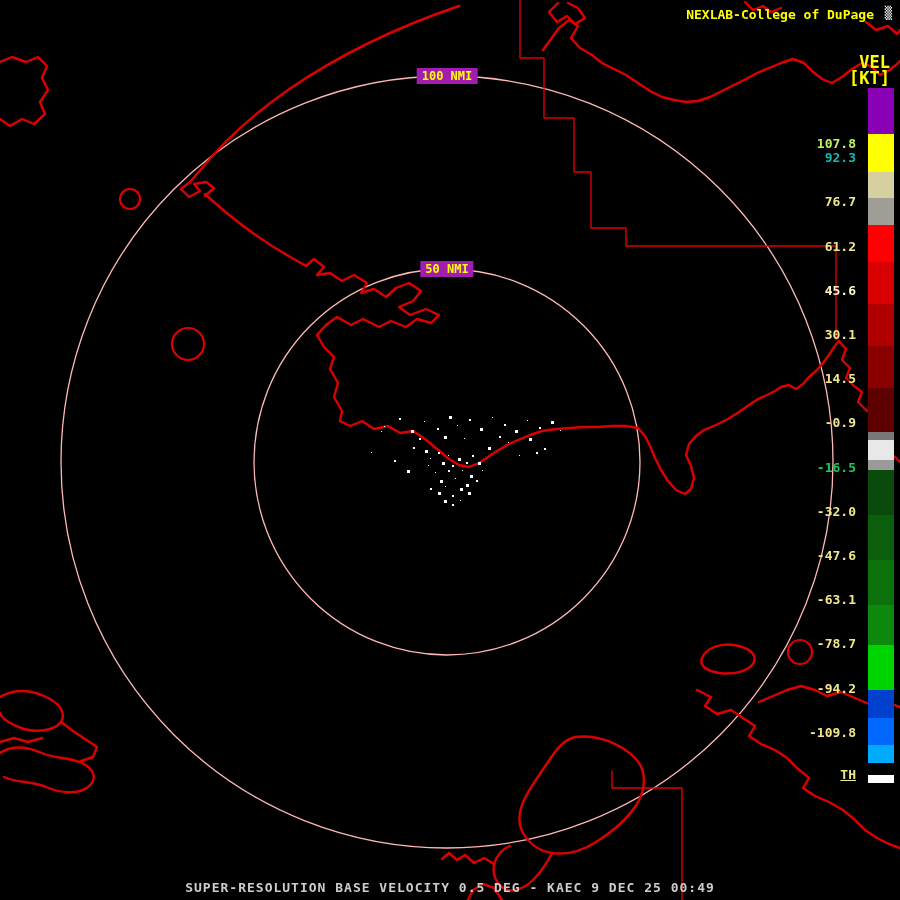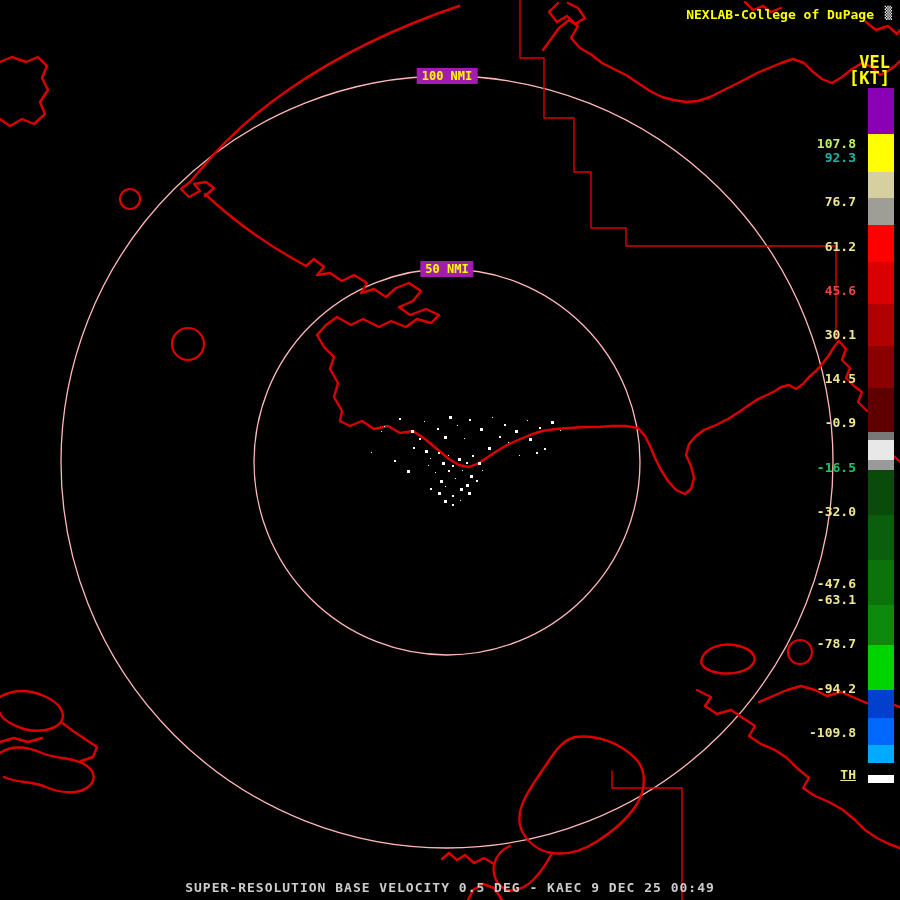--- a/index.html
+++ b/index.html
@@ -157,27 +157,27 @@
       <div style="height: 27px; background: rgb(0, 104, 255);"></div>
       <div style="height: 18px; background: rgb(0, 170, 255);"></div>
       <div style="height: 12px; background: rgb(0, 0, 0);"></div>
       <div style="height: 8px; background: rgb(255, 255, 255);"></div>
     </div>
   <div>
       <div class="tick" style="top: 106px; color: #bef264; margin-top: 30px;">107.8</div>
       <div class="tick" style="top: 150px; color: #14b8a6;">92.3</div>
       <div class="tick" style="top: 194px; color: rgb(240, 230, 140);">76.7</div>
       <div class="tick" style="top: 239px; color: rgb(240, 230, 140);">61.2</div>
-      <div class="tick" style="top: 283px; color: #ef4444;">45.6</div>
+      <div class="tick" style="top: 283px; color: #fef9c3;">45.6</div>
       <div class="tick" style="top: 327px; color: rgb(240, 230, 140); margin-left: 40px;">30.1</div>
       <div class="tick" style="top: 371px; color: rgb(240, 230, 140);">14.5</div>
       <div class="tick" style="top: 415px; color: rgb(240, 230, 140);">-0.9</div>
       <div class="tick" style="top: 460px; color: #22c55e;">-16.5</div>
       <div class="tick" style="top: 504px; color: rgb(240, 230, 140);">-32.0</div>
-      <div class="tick" style="top: 576px; color: rgb(240, 230, 140);">-47.6</div>
+      <div class="tick" style="top: 548px; color: rgb(240, 230, 140);">-47.6</div>
       <div class="tick" style="top: 592px; color: rgb(240, 230, 140);">-63.1</div>
       <div class="tick" style="top: 636px; color: rgb(240, 230, 140);">-78.7</div>
       <div class="tick" style="top: 681px; color: rgb(240, 230, 140);">-94.2</div>
       <div class="tick" style="top: 725px; color: rgb(240, 230, 140);">-109.8</div>
       <div class="tick" style="top: 767px; color: rgb(240, 230, 140); text-decoration: underline;">TH</div>
     </div>
   <div>
       <div class="ring-label" style="left: 447px; top: 76px; color: rgb(255, 255, 0);">100 NMI</div>
       <div class="ring-label" style="left: 447px; top: 269px; color: rgb(255, 255, 0);">50 NMI</div>
     </div>

